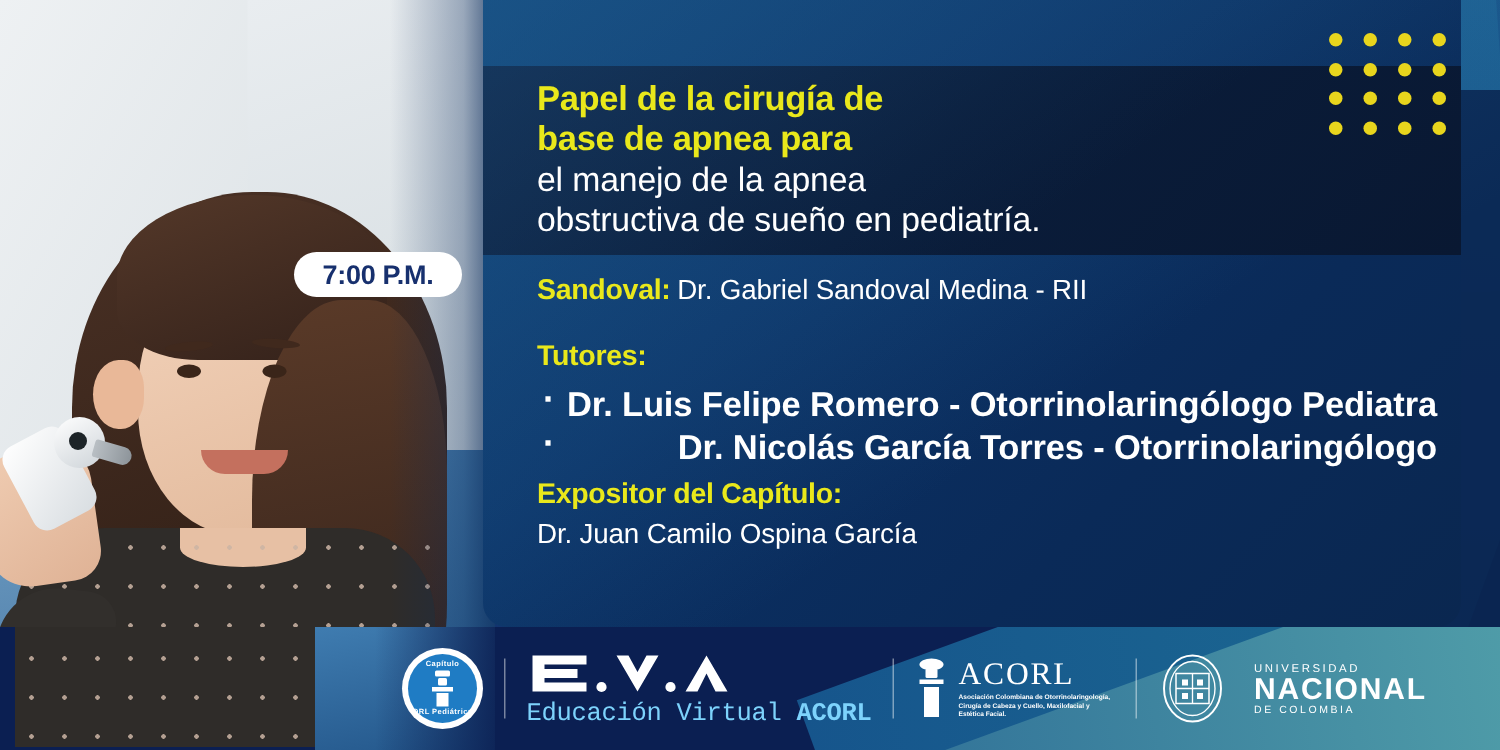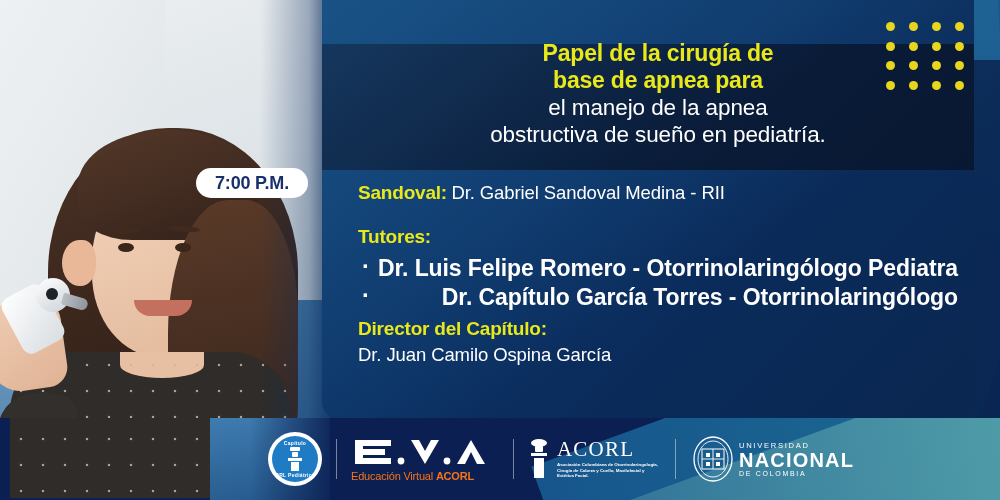--- a/index.html
+++ b/index.html
@@ -132,21 +132,21 @@
     background:linear-gradient(146deg,rgba(42,116,166,.48) 0%,rgba(42,116,166,.18) 38%,rgba(0,0,0,0) 55%);
   }
   .title-box{
     position:absolute;left:0;top:44px;width:652px;height:126px;
     background:linear-gradient(135deg,#0d2344 0%,#0a1d3b 45%,#091832 100%);
   }
   .title-box-sheen{
     position:absolute;inset:0;
     background:linear-gradient(146deg,rgba(34,84,130,.40) 0%,rgba(26,66,106,.14) 45%,rgba(0,0,0,0) 62%);
   }
-  .title-wrap{position:absolute;left:36px;top:40px;width:600px;text-align:center;}
+  .title-wrap{position:absolute;left:36px;top:52px;width:600px;}
   .t-hl{
     color:#e9e81b;font-weight:bold;font-size:23px;line-height:27px;
     letter-spacing:-0.2px;margin:0;
   }
   .t-sub{
     color:#ffffff;font-weight:300;font-size:22.5px;line-height:27px;
     letter-spacing:-0.1px;margin:0;
   }
 
   .body-wrap{position:absolute;left:36px;top:182px;width:600px;}
@@ -229,27 +229,27 @@
     position:absolute;top:4px;left:0;right:0;text-align:center;color:#ffffff;font-size:5px;
     letter-spacing:.3px;font-weight:bold;
   }
   .seal-txt-bot{
     position:absolute;bottom:4px;left:0;right:0;text-align:center;color:#ffffff;font-size:5px;
     letter-spacing:.3px;font-weight:bold;
   }
   .divider{width:1px;height:40px;background:rgba(255,255,255,.45);margin:0 14px;flex:0 0 auto;}
   .eva{display:flex;flex-direction:column;align-items:flex-start;flex:0 0 auto;}
   .eva-mark{display:flex;align-items:center;gap:3px;}
-  .eva-sub{color:#f97316;font-size:11px;letter-spacing:-0.2px;margin-top:2px;}
+  .eva-sub{color:#7dd3fc;font-size:17px;letter-spacing:-0.2px;margin-top:2px;font-family:Liberation Mono, monospace;}
   .eva-sub b{font-weight:bold;}
   .acorl{display:flex;align-items:center;gap:7px;flex:0 0 auto;}
   .acorl-txt{display:flex;flex-direction:column;}
   .acorl-name{color:#ffffff;font-family:"Liberation Serif",serif;font-size:21px;letter-spacing:1.2px;line-height:21px;}
   .acorl-desc{color:#ffffff;font-size:4.4px;line-height:5.6px;width:104px;margin-top:2px;font-weight:bold;}
-  .unal{display:flex;align-items:center;gap:3px;flex:0 0 auto;}
+  .unal{display:flex;align-items:center;gap:18px;flex:0 0 auto;}
   .unal-txt{display:flex;flex-direction:column;color:#ffffff;}
   .unal-1{font-size:7.6px;letter-spacing:1.7px;}
   .unal-2{font-size:20px;letter-spacing:1.2px;font-weight:bold;line-height:20px;}
   .unal-3{font-size:7px;letter-spacing:1.7px;}
 </style>
 </head>
 <body>
 
 <div id="banner">
 
@@ -307,26 +307,26 @@
     <div class="body-wrap">
       <div class="row line-expositor">
         <span class="lbl">Sandoval:</span>
         <span class="val">Dr. Gabriel Sandoval Medina - RII</span>
       </div>
 
       <div class="row">
         <span class="lbl lbl-tutores">Tutores:</span>
         <ul class="bullets">
           <li>Dr. Luis Felipe Romero - Otorrinolaringólogo Pediatra</li>
-          <li>Dr. Capítulo García Torres - Otorrinolaringólogo</li>
+          <li>Dr. Nicolás García Torres - Otorrinolaringólogo</li>
         </ul>
       </div>
 
       <div class="row">
-        <span class="lbl lbl-director">Director del Capítulo:</span>
+        <span class="lbl lbl-director">Expositor del Capítulo:</span>
         <span class="director-name">Dr. Juan Camilo Ospina García</span>
       </div>
     </div>
   </div>
 
   <div class="dots">
     <i></i>
       <i></i>
       <i></i>
       <i></i>

